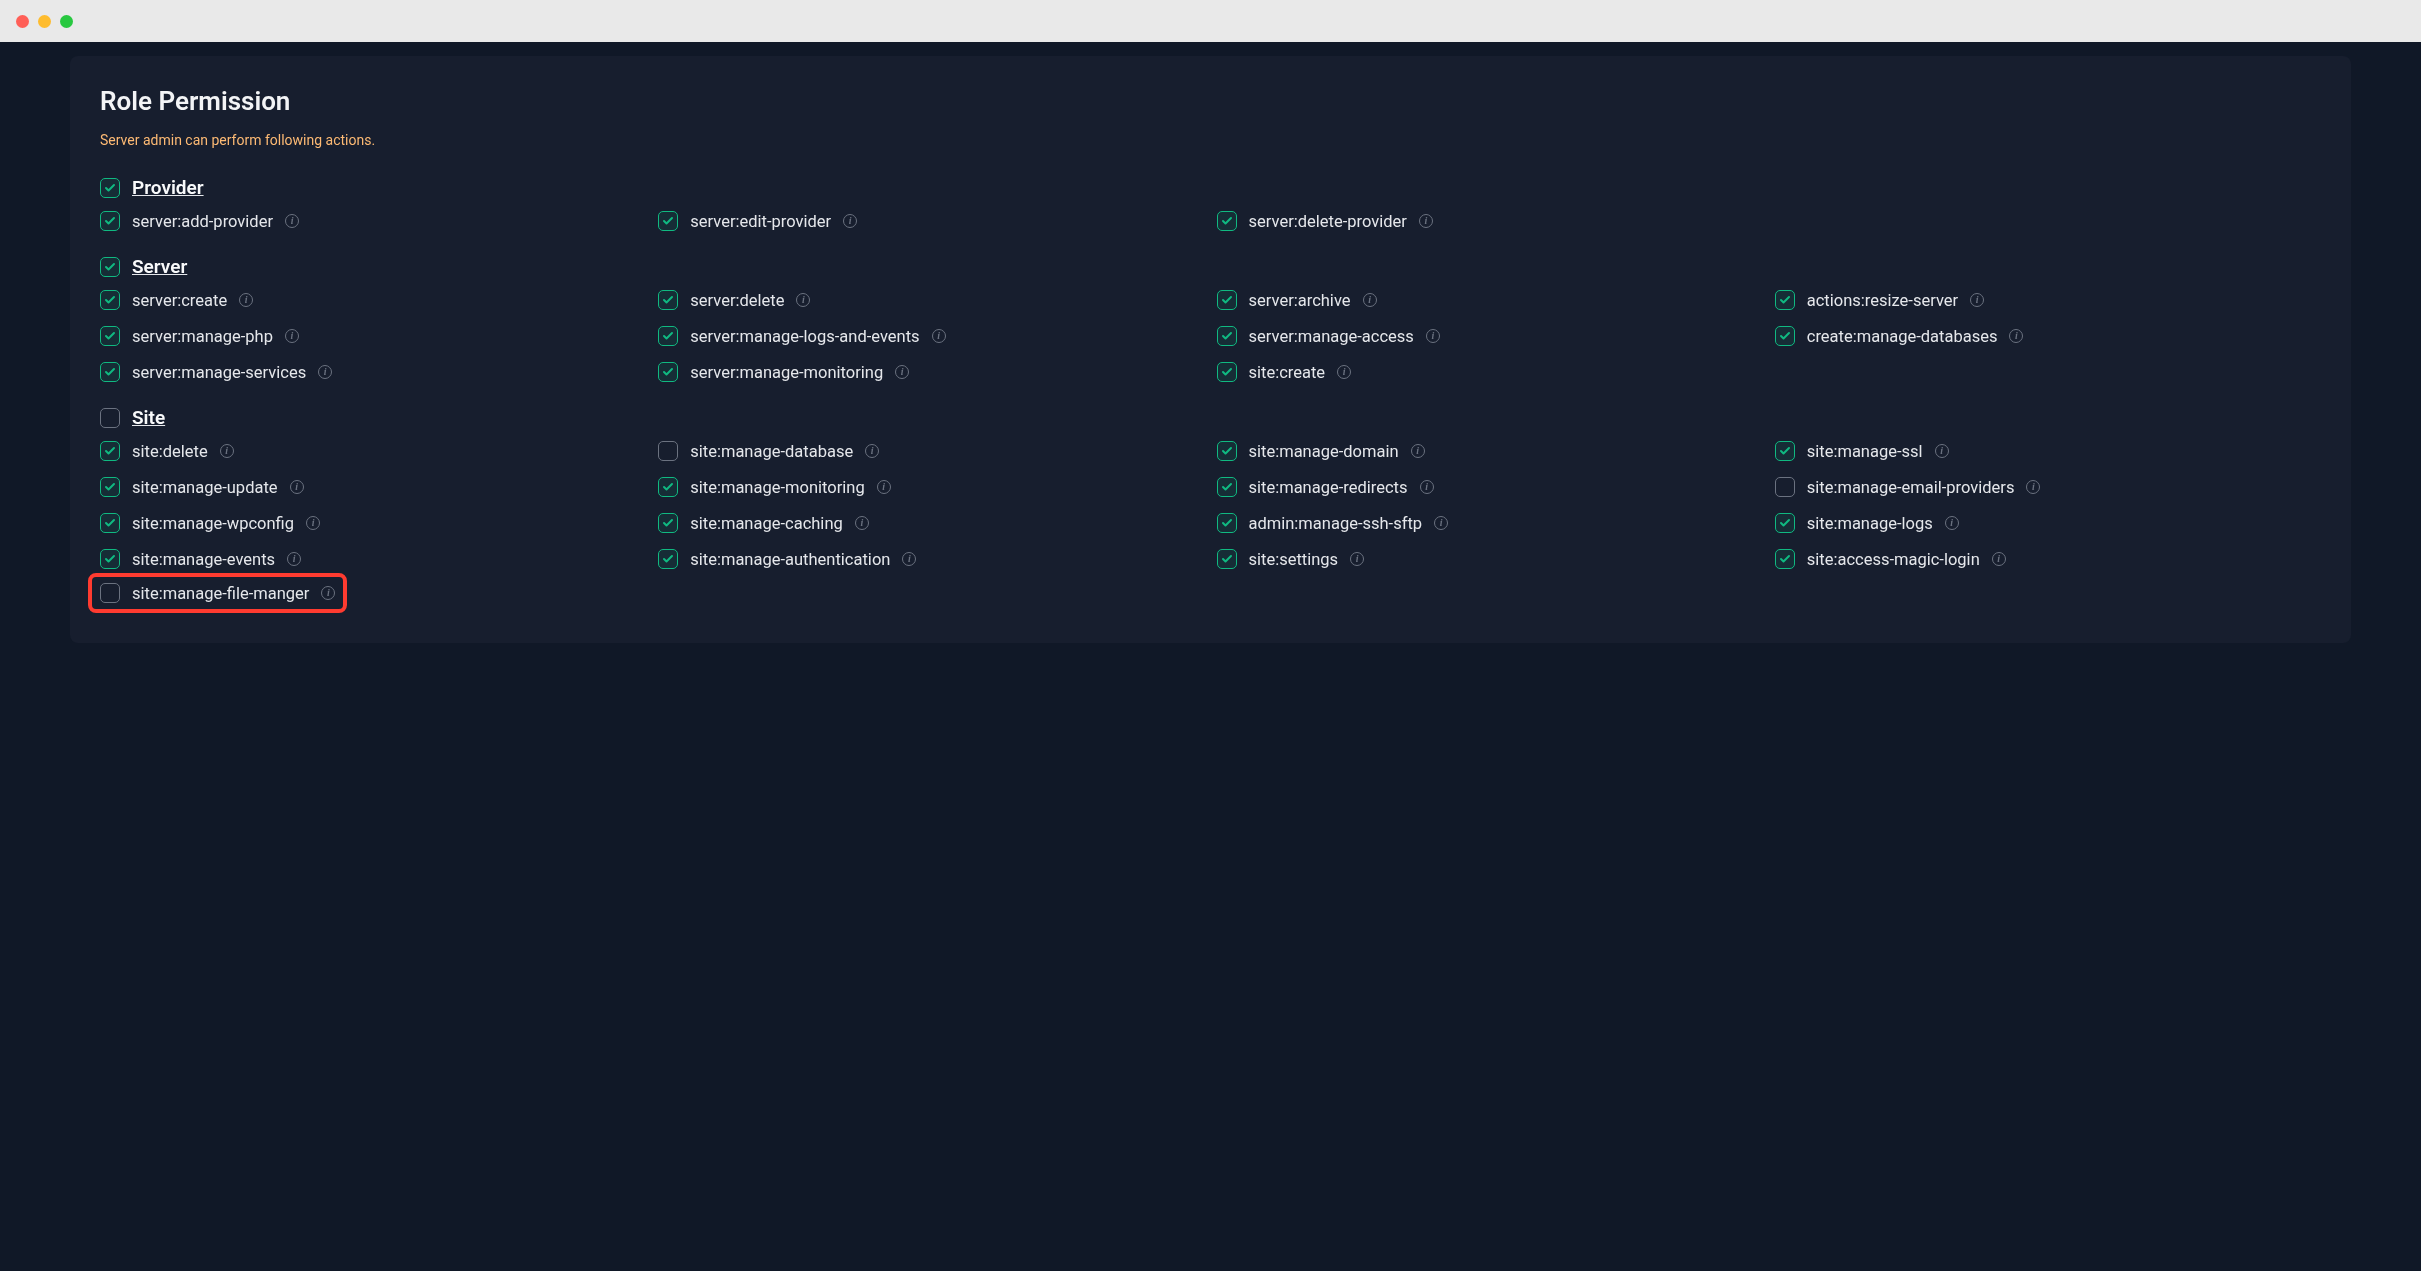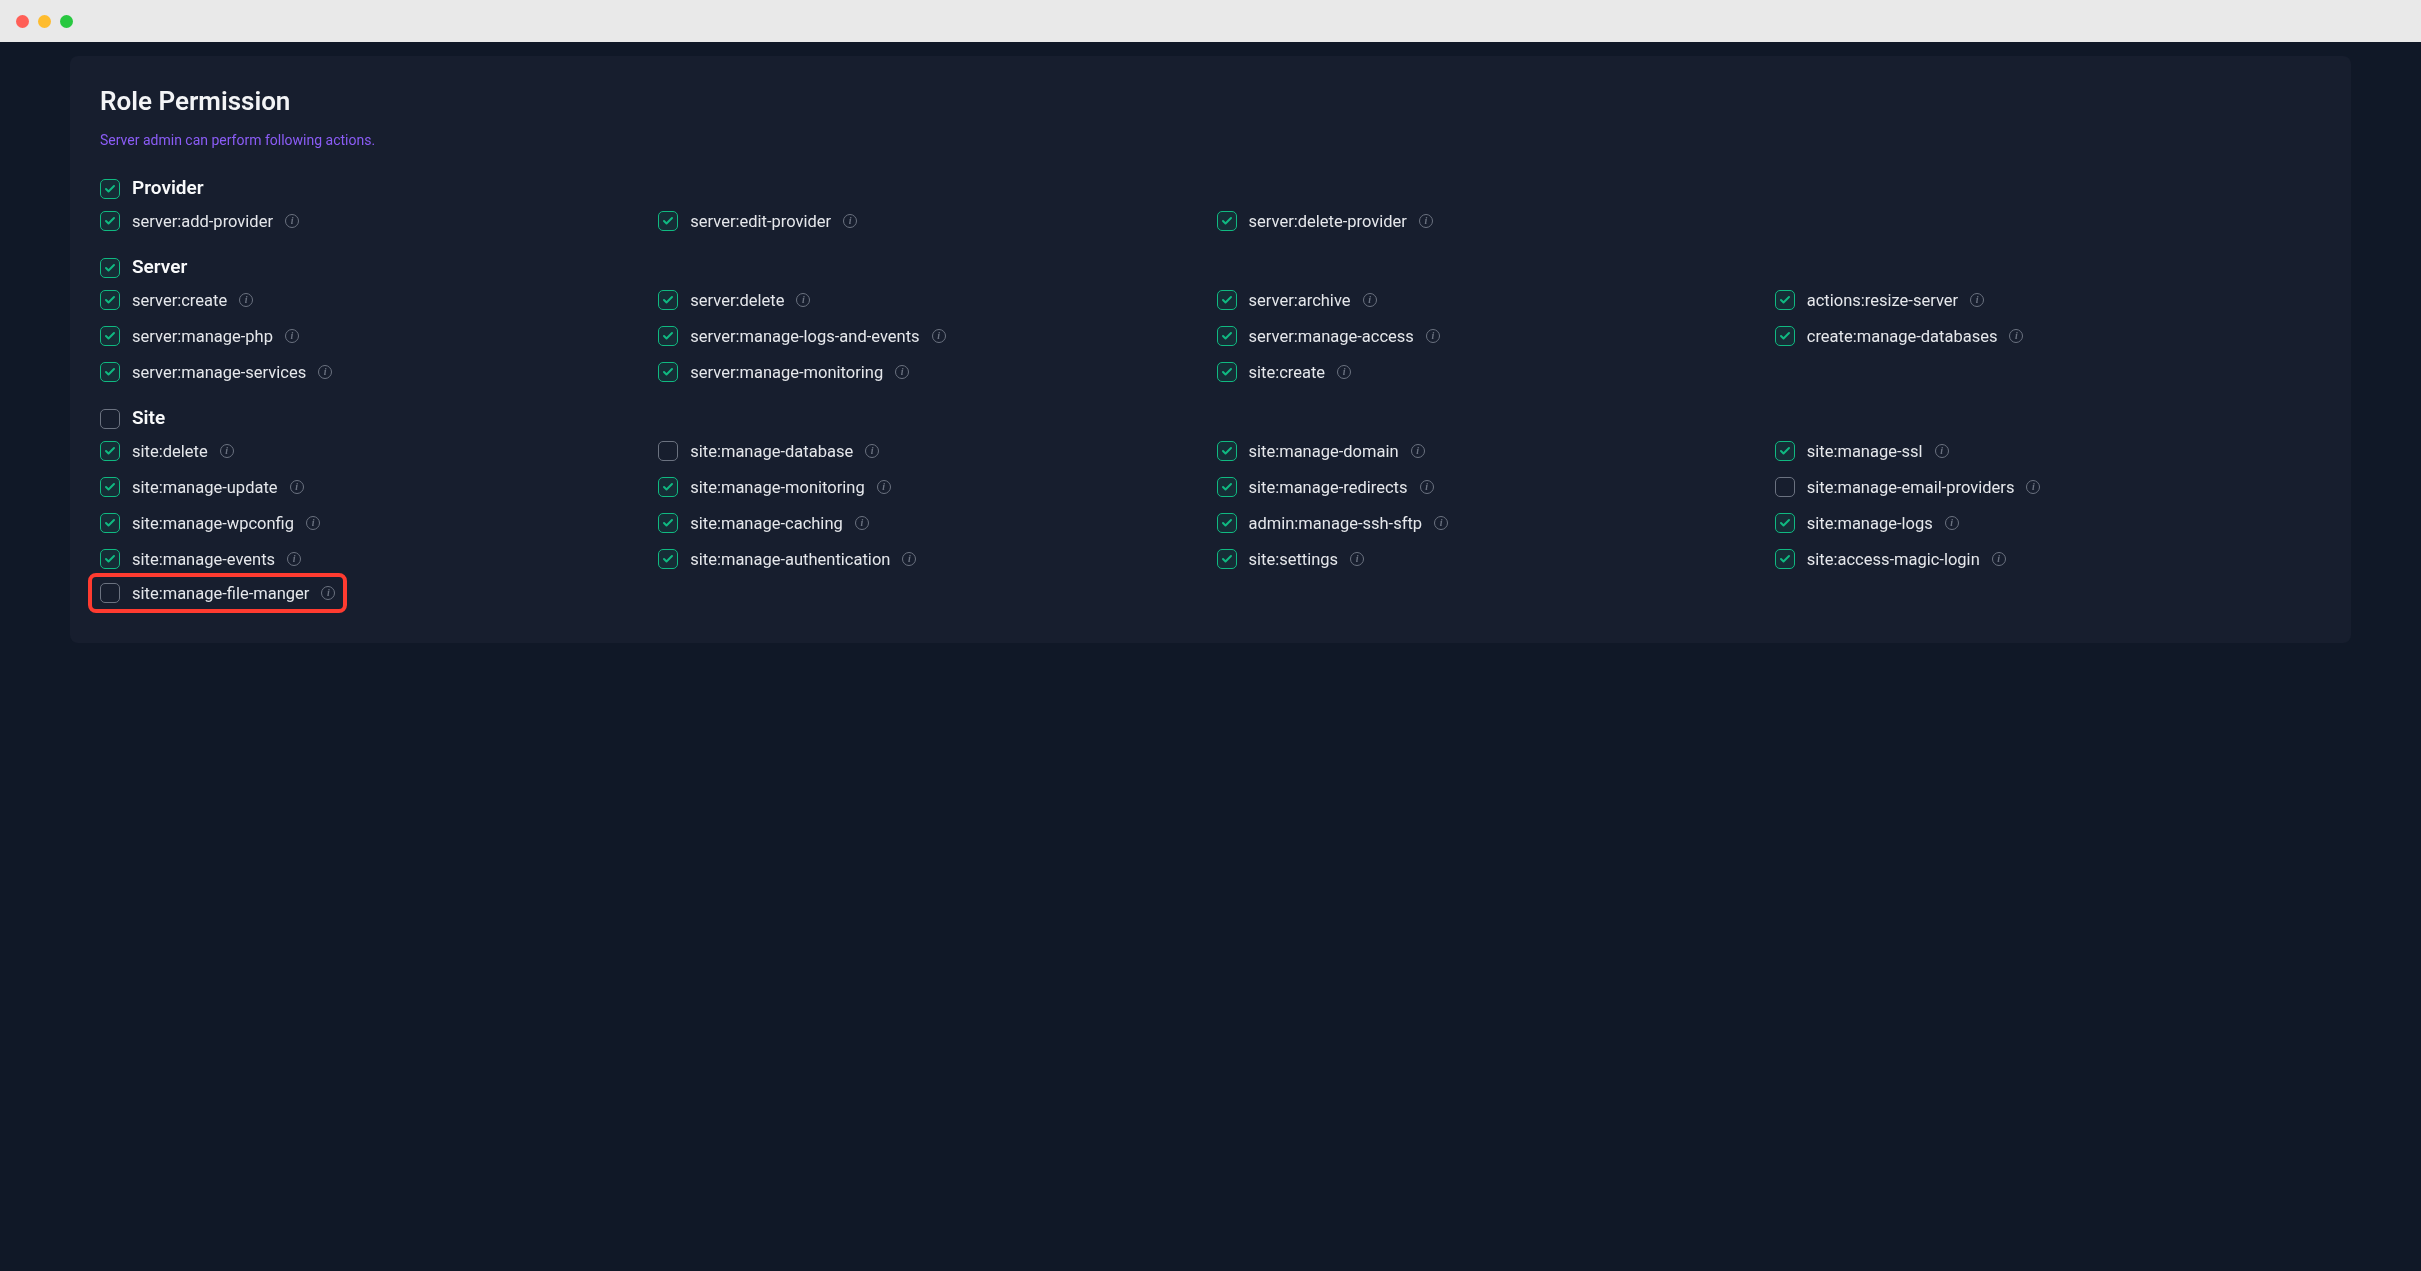--- a/index.html
+++ b/index.html
@@ -35,29 +35,30 @@
     padding: 30px 30px 40px 30px;
   }
   .panel-title {
     font-size: 26px;
     font-weight: 600;
     color: #f3f4f6;
     margin-bottom: 16px;
   }
   .panel-sub {
     font-size: 14px;
-    color: #8b5cf6;
+    color: #fdba74;
     margin-bottom: 28px;
   }
 
   .section-head {
     display: flex;
-    align-items: flex-end;
+    align-items: center;
     gap: 12px;
     margin: 22px 0 10px 0;
+    text-decoration: underline;
   }
   .section-title {
     font-size: 19px;
     font-weight: 600;
     color: #f9fafb;
   }
 
   .grid {
     display: grid;
     grid-template-columns: repeat(4, 1fr);

